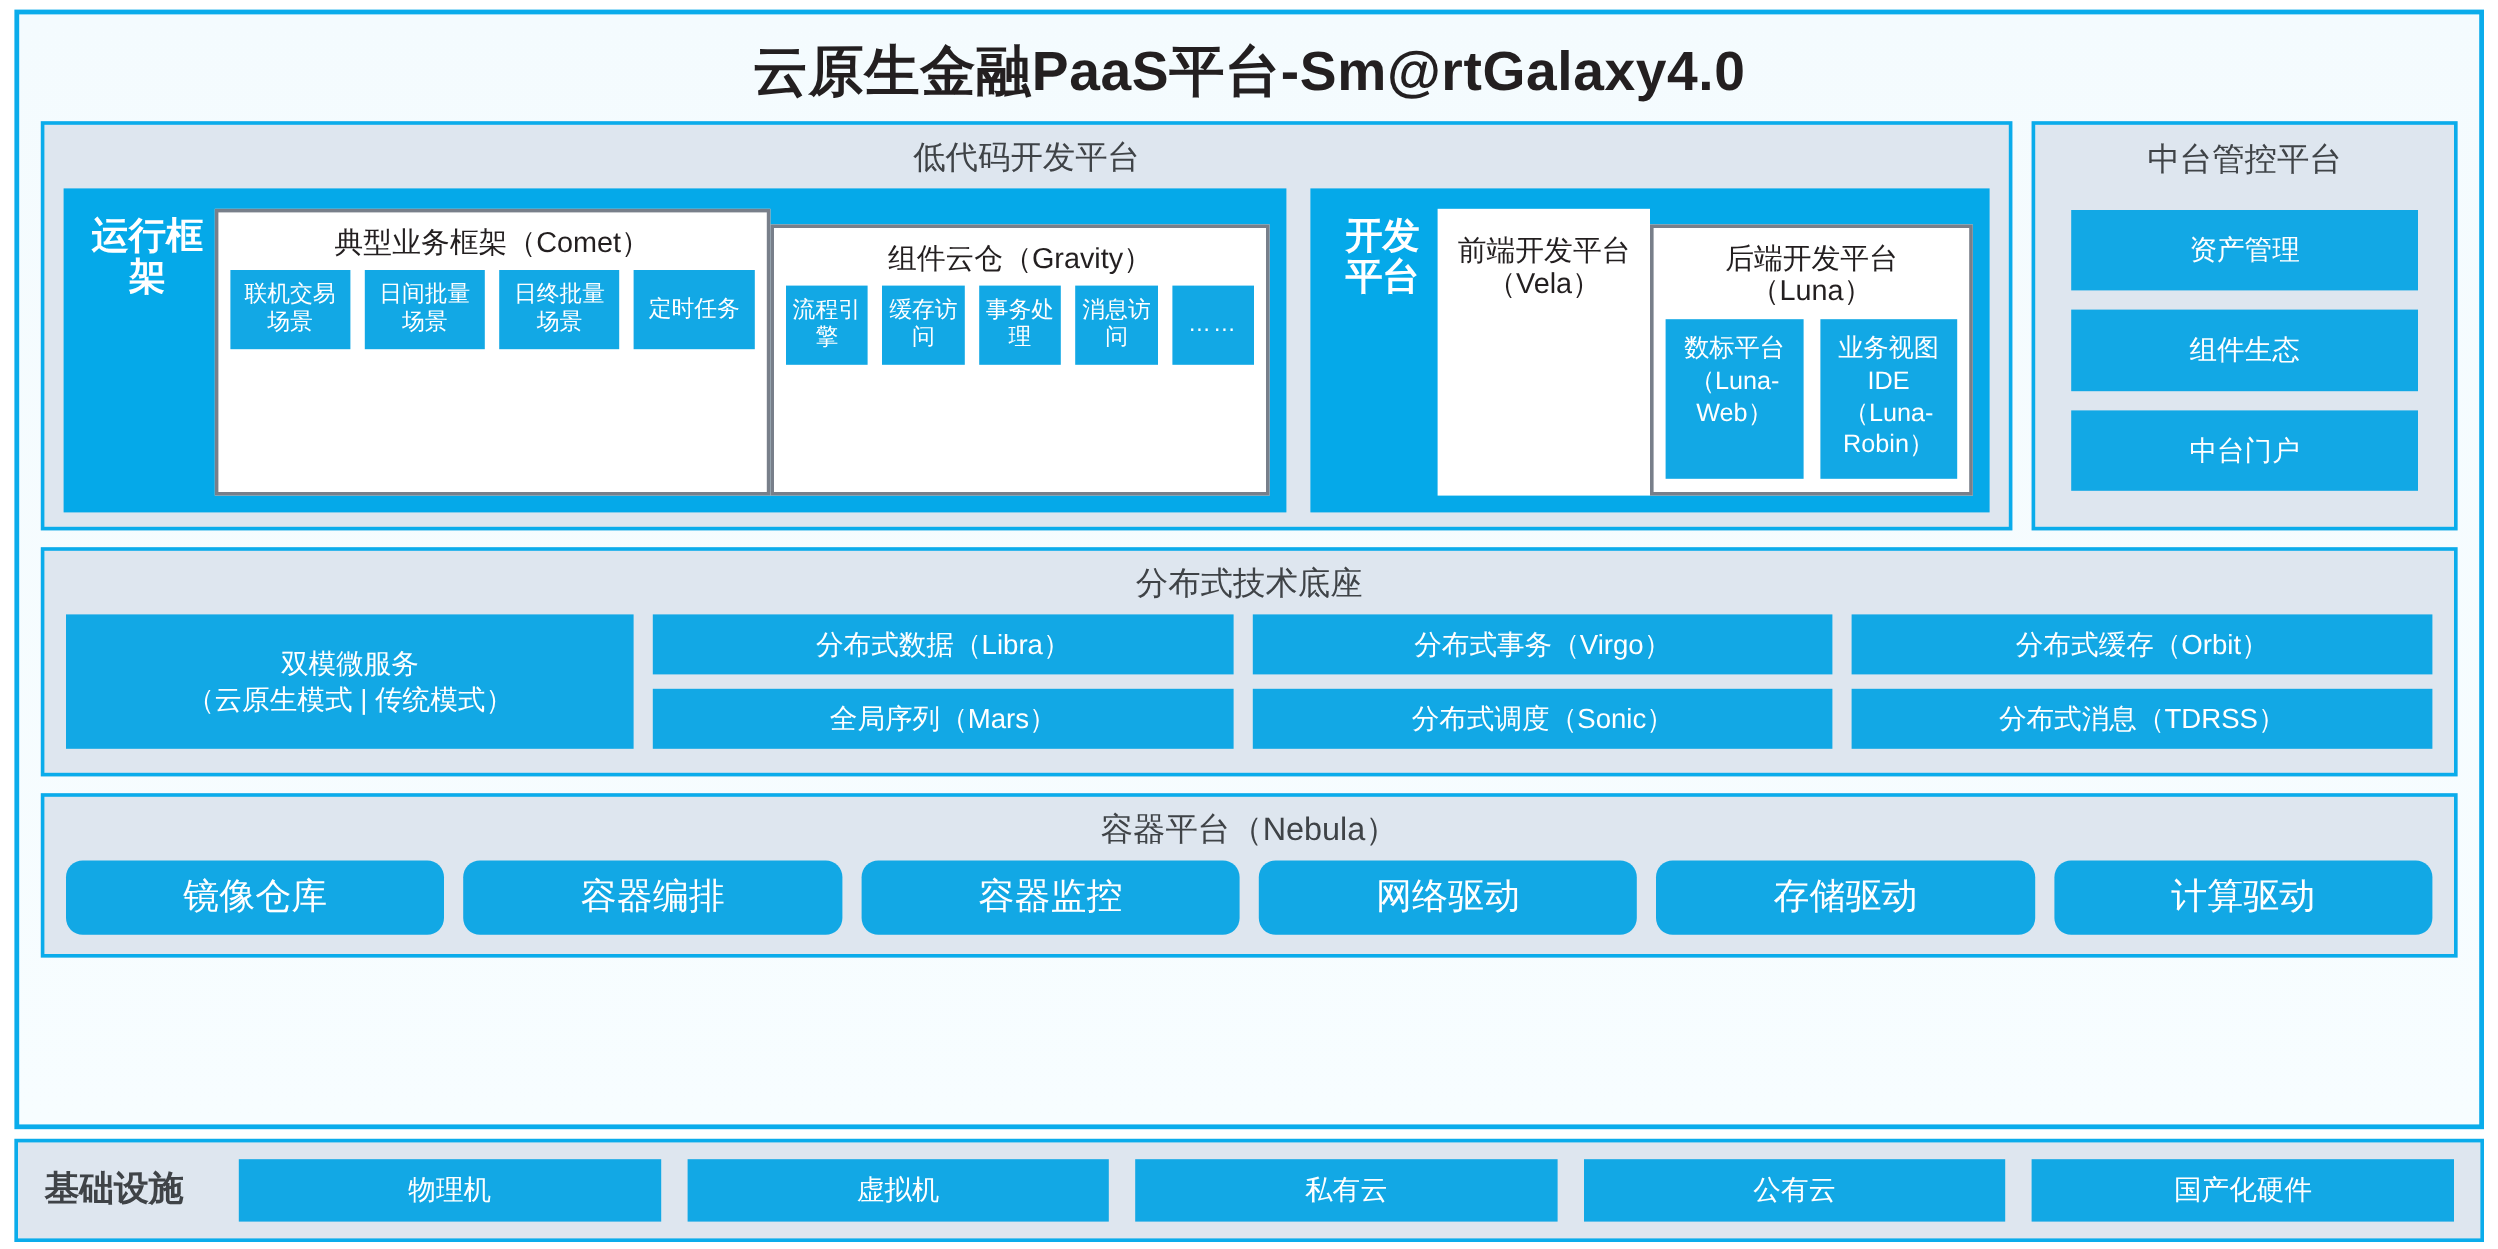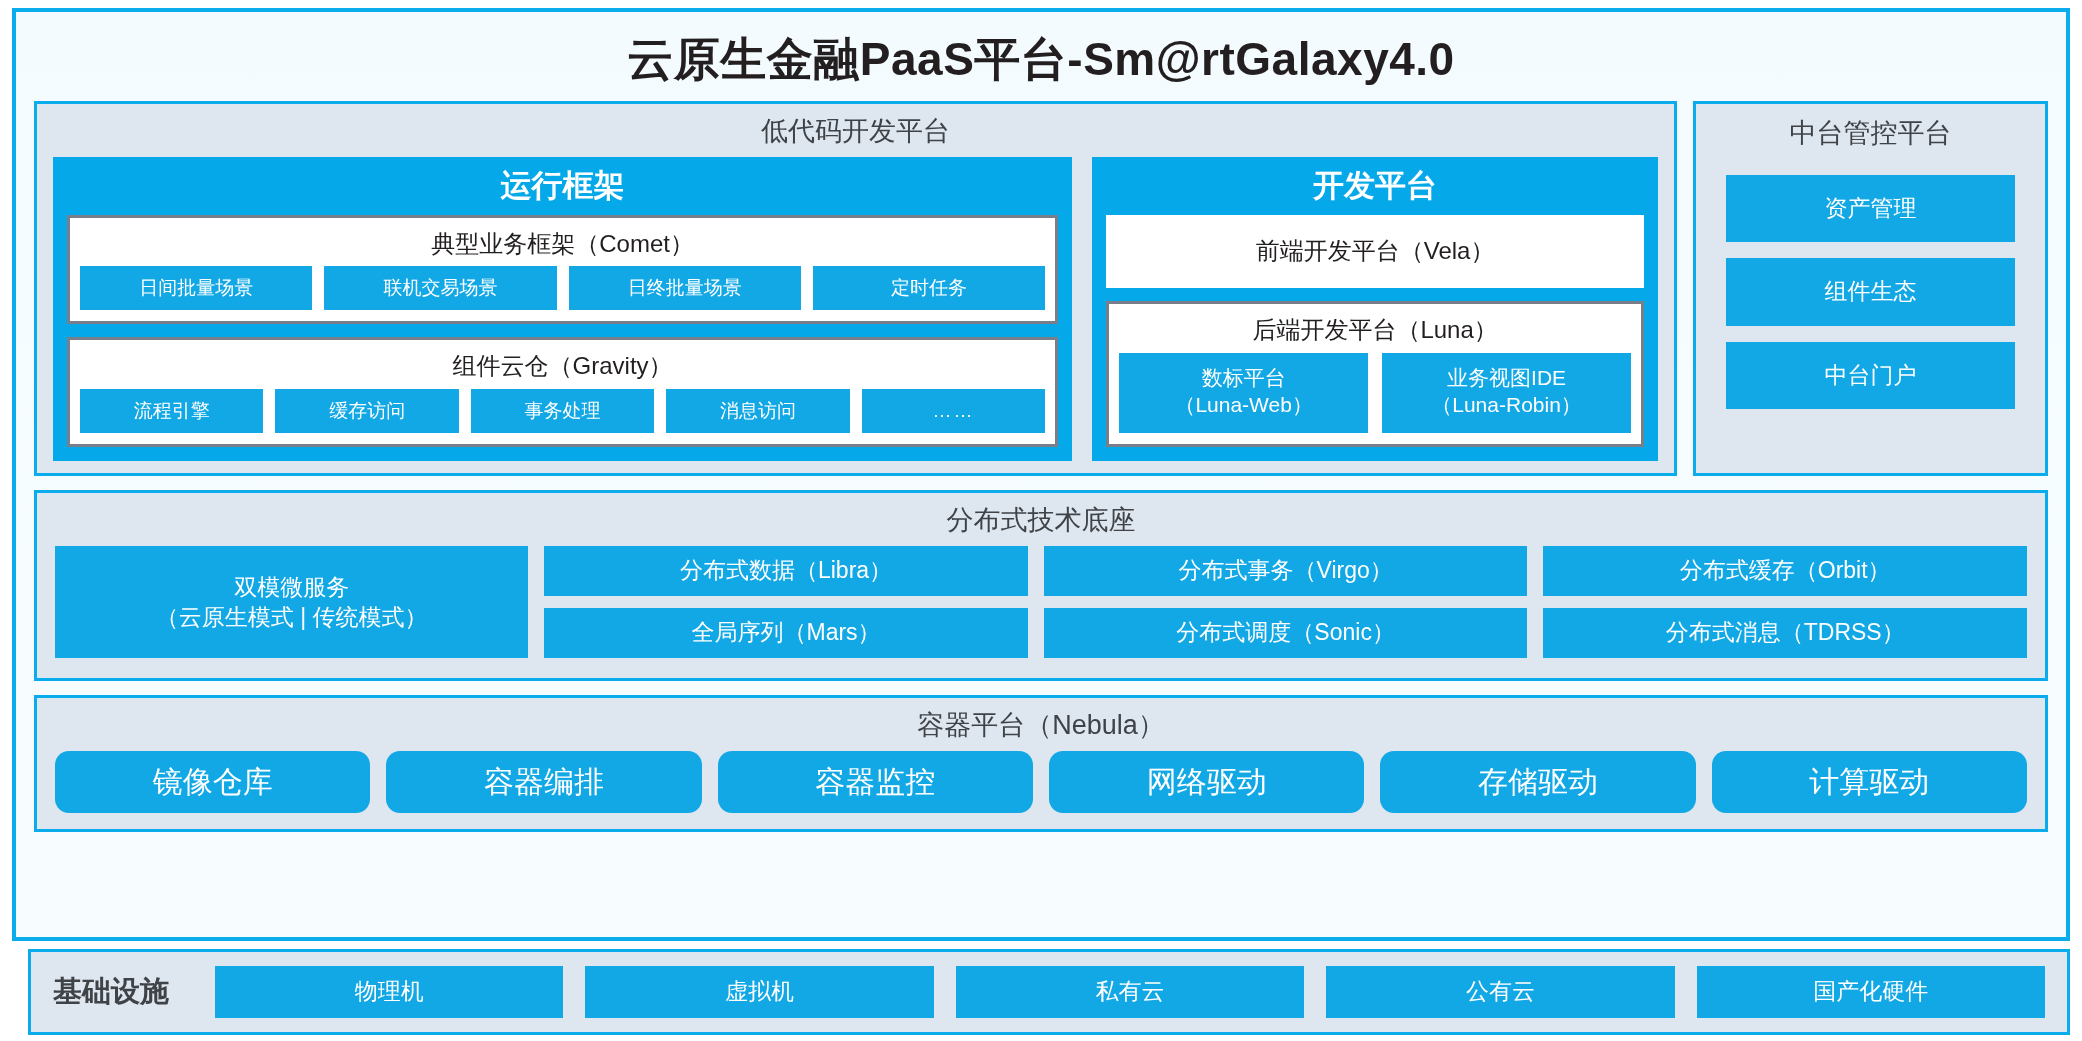--- a/index.html
+++ b/index.html
@@ -78,22 +78,22 @@
     padding: 0 16px;
     flex: 1 1 auto;
     align-items: stretch;
   }
 
   
   .bluecard {
     background: #05a9e9;
     box-sizing: border-box;
     display: flex;
-    flex-direction: column;
-    padding: 6px 14px 14px 14px;
+    flex-direction: row;
+    padding: 17px 14px 14px 14px;
   }
   .bluecard.runtime { flex: 0 0 63.5%; }
   .bluecard.devplat { flex: 1 1 auto; }
   .bluecard-title {
     text-align: center;
     color: #ffffff;
     font-size: 31px;
     font-weight: bold;
     padding: 6px 0 12px 0;
     line-height: 1.1;
@@ -222,21 +222,20 @@
   
   .infra {
     flex: 0 0 auto;
     border: 3px solid #0aaceb;
     background: #dee6ef;
     box-sizing: border-box;
     display: flex;
     align-items: center;
     gap: 24px;
     padding: 14px 22px;
-    margin-left: 16px;
   }
   .infra-label {
     flex: 0 0 auto;
     font-size: 29px;
     font-weight: bold;
     color: #3f4347;
     padding-right: 22px;
     line-height: 1.1;
   }
   .infra-tiles {
@@ -265,22 +264,22 @@
         <div class="panel-title">低代码开发平台</div>
 
         <div class="lowcode-body">
 
           <div class="bluecard runtime">
             <div class="bluecard-title">运行框架</div>
 
             <div class="whitebox">
               <div class="whitebox-title">典型业务框架（Comet）</div>
               <div class="tilerow">
+                <div class="tile">联机交易场景</div>
                 <div class="tile">日间批量场景</div>
-                <div class="tile">联机交易场景</div>
                 <div class="tile">日终批量场景</div>
                 <div class="tile">定时任务</div>
               </div>
             </div>
 
             <div class="whitebox">
               <div class="whitebox-title">组件云仓（Gravity）</div>
               <div class="tilerow">
                 <div class="tile">流程引擎</div>
                 <div class="tile">缓存访问</div>

